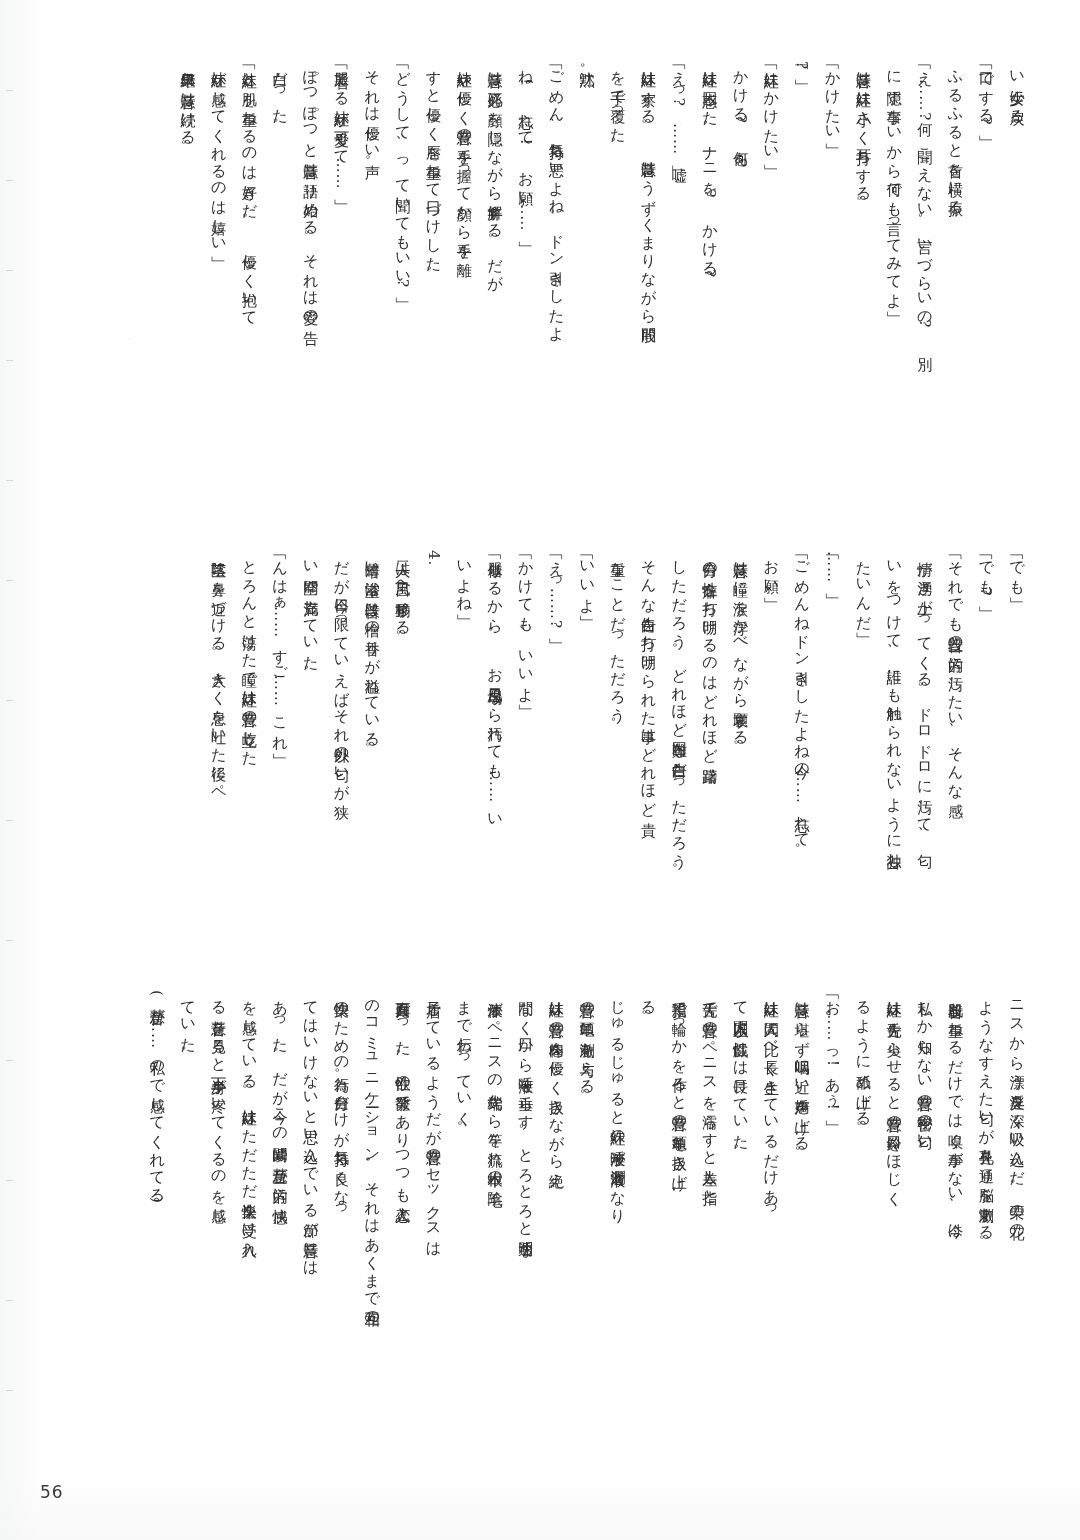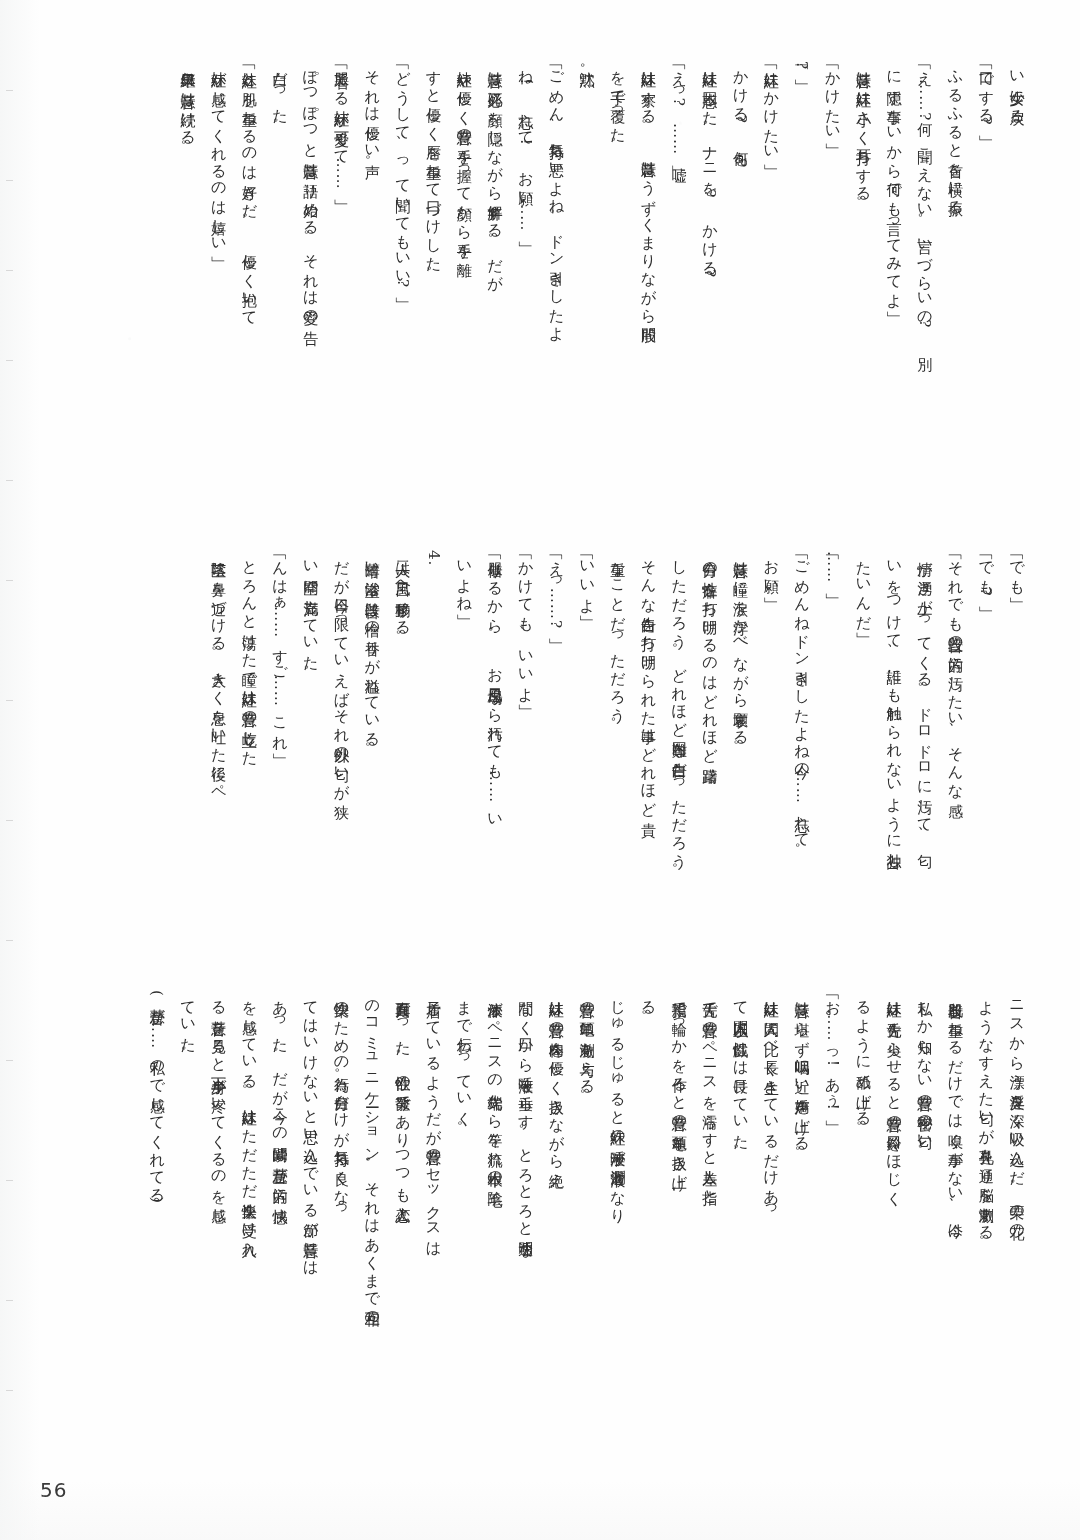--- a/index.html
+++ b/index.html
@@ -90,21 +90,21 @@
     width: 1000px;
   }
   .vline {
     display: block;
     white-space: pre;
   }
   .page-number {
     position: absolute;
     left: 40px;
     bottom: 38px;
-    font-size: 20px;
+    font-size: 17px;
     color: #3a3a3a;
     font-family: "DejaVu Sans", "Liberation Sans", sans-serif;
     letter-spacing: 1px;
   }
 </style>
 </head>
 <body>
 
 <div class="page">
   <div class="texture"></div>

